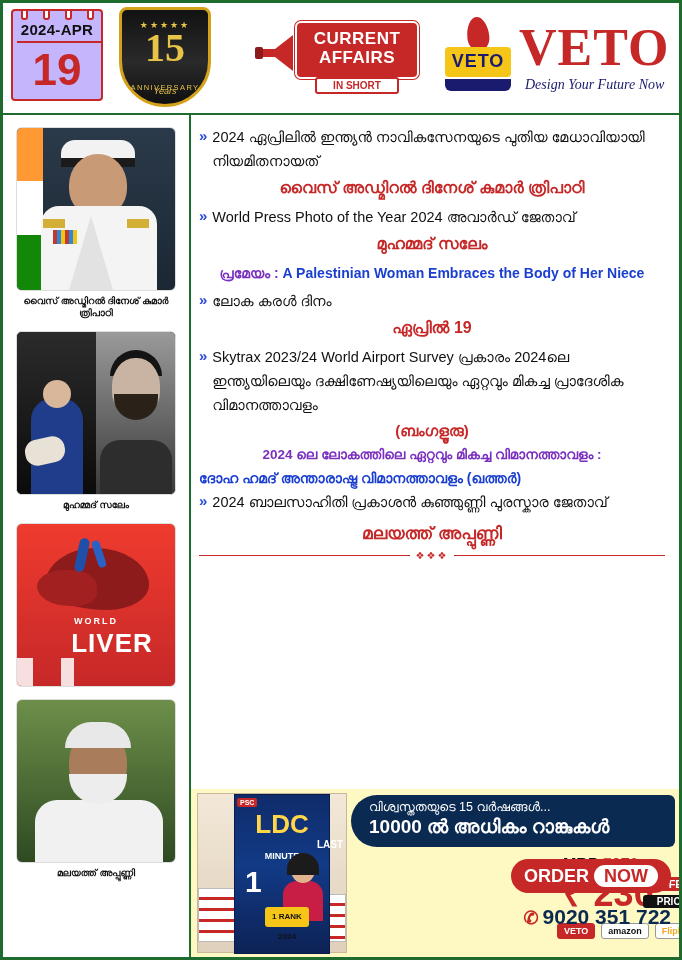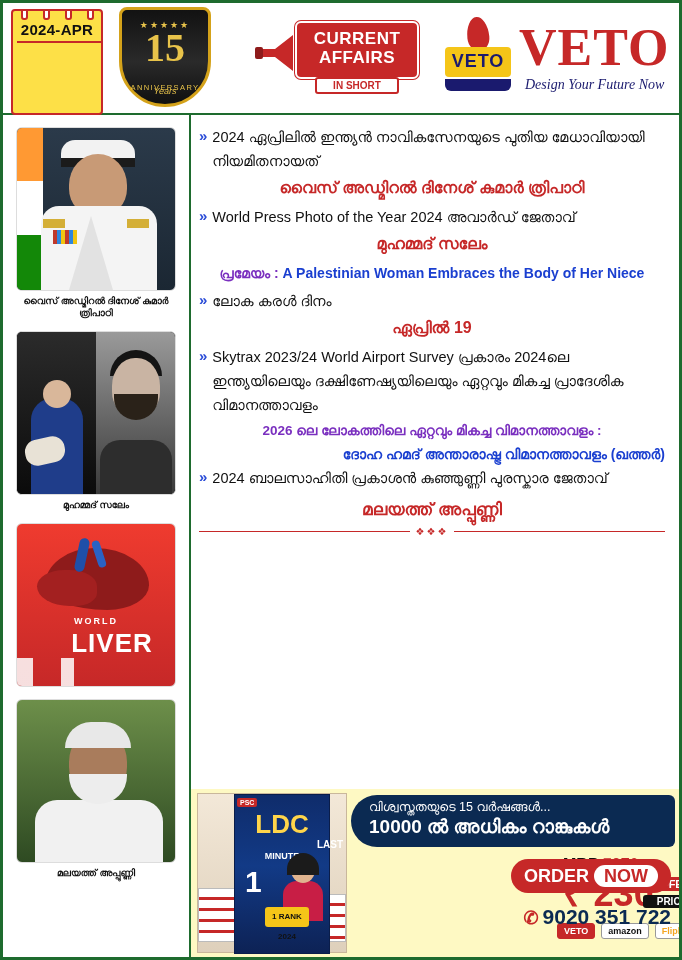--- a/index.html
+++ b/index.html
@@ -17,22 +17,22 @@
   }
 
   
   .header {
     position: absolute; left: 0; top: 0; width: 676px; height: 112px;
     background: #ffffff;
     border-bottom: 2px solid #1e6b2e;
   }
   
   .calendar {
-    position: absolute; left: 8px; top: 6px; width: 92px; height: 106px;
-    background: #fde047; border: 2px solid #c62828; border-radius: 4px;
+    position: absolute; left: 8px; top: 6px; width: 92px; height: 92px;
+    background: #c4b5fd; border: 2px solid #c62828; border-radius: 4px;
     overflow: hidden;
   }
   .cal-rings {
     position: absolute; top: -4px; left: 0; width: 100%; height: 12px;
     display: flex; justify-content: space-around; align-items: center;
   }
   .cal-ring {
     width: 7px; height: 13px; border: 2px solid #c62828; border-radius: 3px;
     background: #fff;
   }
@@ -303,21 +303,21 @@
     text-align: center; color: #c62828; font-weight: bold;
     font-size: 16px; line-height: 26px; margin: 2px 0 4px;
   }
   .sub {
     text-align: center; font-size: 14px; line-height: 24px; margin: 0 0 4px;
   }
   .sub .k { color: #7a2fbf; font-weight: bold; }
   .sub .v { color: #1a3fd0; font-weight: bold; }
   .center-red { text-align: center; color: #c62828; font-weight: bold; font-size: 15px; line-height: 24px; }
   .center-purple { text-align: center; color: #7a2fbf; font-weight: bold; font-size: 13.5px; line-height: 23px; }
-  .center-blue { text-align: right; color: #1a3fd0; font-weight: bold; font-size: 14px; line-height: 24px; }
+  .center-blue { text-align: left; color: #1a3fd0; font-weight: bold; font-size: 14px; line-height: 24px; }
   .final {
     text-align: center; color: #c62828; font-weight: bold; font-size: 17px;
     margin-top: 10px;
   }
   .divider {
     display: flex; align-items: center; justify-content: center;
     margin: 6px 0 0; color: #c62828; font-size: 10px;
   }
   .divider .line { height: 1px; background: #c62828; flex: 1 1 auto; }
   .divider .dia { margin: 0 6px; letter-spacing: 2px; }
@@ -444,20 +444,21 @@
 
     <div class="calendar">
       <div class="cal-rings">
         <span class="cal-ring"></span>
         <span class="cal-ring"></span>
         <span class="cal-ring"></span>
         <span class="cal-ring"></span>
       </div>
       <div class="cal-month">2024-APR</div>
       <div class="cal-month-bar"></div>
+      <div class="cal-day">19</div>
     </div>
 
     <div class="anniv">
       <div class="anniv-shield">
         <div class="anniv-stars">★★★★★</div>
         <div class="anniv-num">15</div>
         <div class="anniv-years">Years</div>
         <div class="anniv-label">ANNIVERSARY</div>
       </div>
     </div>
@@ -569,21 +570,22 @@
     <div class="item">
       <span class="chev">»</span>
       <span class="txt">ലോക കരൾ ദിനം</span>
     </div>
     <div class="ans">ഏപ്രിൽ 19</div>
 
     <div class="item">
       <span class="chev">»</span>
       <span class="txt">Skytrax 2023/24  World Airport Survey  പ്രകാരം 2024ലെ ഇന്ത്യയിലെയും ദക്ഷിണേഷ്യയിലെയും ഏറ്റവും മികച്ച പ്രാദേശിക വിമാനത്താവളം</span>
     </div>
-    <div class="center-purple">2026 ലെ ലോകത്തിലെ ഏറ്റവും മികച്ച വിമാനത്താവളം :</div>
+    <div class="center-red">(ബംഗളൂരു)</div>
+    <div class="center-purple">2024 ലെ ലോകത്തിലെ ഏറ്റവും മികച്ച വിമാനത്താവളം :</div>
     <div class="center-blue">ദോഹ ഹമദ് അന്താരാഷ്ട്ര വിമാനത്താവളം (ഖത്തർ)</div>
 
     <div class="item">
       <span class="chev">»</span>
       <span class="txt">2024 ബാലസാഹിതി പ്രകാശൻ  കുഞ്ഞുണ്ണി പുരസ്കാര ജേതാവ്</span>
     </div>
     <div class="final">മലയത്ത് അപ്പുണ്ണി</div>
 
     <div class="divider">
       <span class="line"></span>

